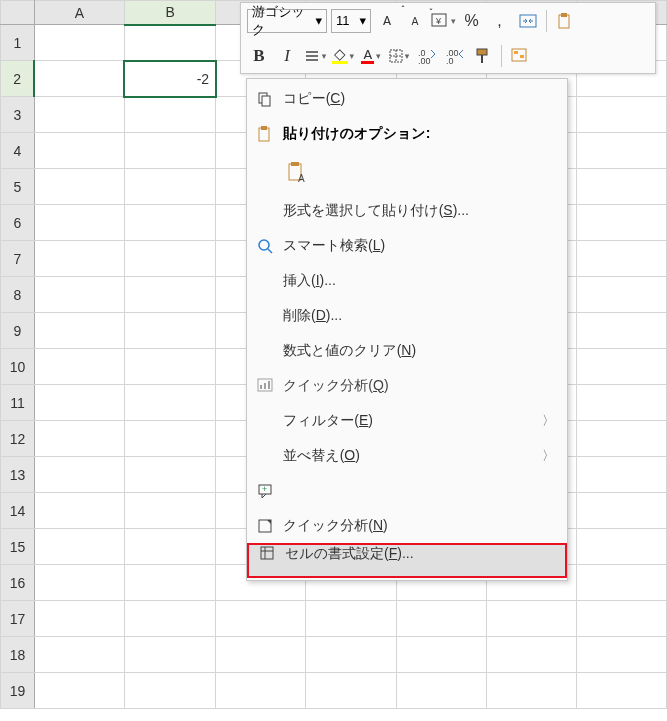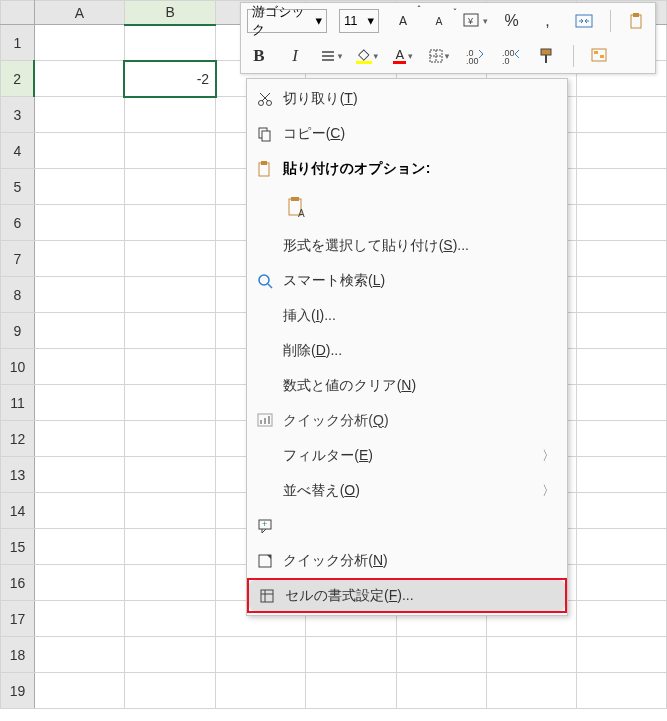--- a/index.html
+++ b/index.html
@@ -12,21 +12,21 @@
 .sheet .corner { width: 36px; height: 24px; background: #e6e6e6; border-right: 1px solid #aaa; border-bottom: 1px solid #aaa; }
 .sheet .col-h { width: 100px; height: 24px; background: #e6e6e6; text-align: center; border-bottom: 1px solid #aaa; }
 .sheet .col-h.sel { background: #e3efdc; border-bottom: 2px solid #217346; }
 .sheet .row-h { width: 36px; height: 36px; background: #e6e6e6; text-align: center; border-right: 1px solid #aaa; }
 .sheet .row-h.sel { background: #e3efdc; border-right: 2px solid #217346; }
 .sheet .cell { width: 100px; height: 36px; background: #fff; text-align: right; padding-right: 6px; }
 .sheet .cell.active { outline: 2px solid #217346; outline-offset: -1px; }
 
 
 .mini-tb { position: absolute; top: 2px; left: 240px; width: 416px; height: 72px; background: #fafafa; border: 1px solid #c6c6c6; box-shadow: 1px 1px 3px rgba(0,0,0,.15); }
-.mini-tb .row { display: flex; align-items: center; height: 35px; padding: 0 6px; gap: 12px; }
+.mini-tb .row { display: flex; align-items: center; height: 35px; padding: 0 6px; gap: 4px; }
 .mini-tb .sep { width: 1px; height: 22px; background: #c6c6c6; margin: 0 2px; }
 .font-sel { display: flex; align-items: center; border: 1px solid #adadad; height: 24px; font-size: 13px; }
 .font-sel.name { width: 80px; padding: 0 4px; justify-content: space-between; }
 .font-sel.size { width: 40px; padding: 0 4px; justify-content: space-between; }
 .tb-btn { display: inline-flex; align-items: center; justify-content: center; height: 24px; min-width: 24px; color: #333; font-size: 14px; }
 .tb-btn .dd { font-size: 9px; color: #666; margin-left: 2px; }
 .tb-btn.big { font-size: 16px; }
 .icon-a-up { position: relative; font-family: Calibri, sans-serif; }
 .icon-a-up::after { content: "ˆ"; position: absolute; top: -6px; right: -6px; font-size: 10px; }
 .icon-a-dn { position: relative; font-family: Calibri, sans-serif; }
@@ -34,21 +34,21 @@
 .bold-b { font-family: "Times New Roman", serif; font-weight: bold; font-size: 17px; }
 .italic-i { font-family: "Times New Roman", serif; font-style: italic; font-size: 17px; }
 .font-color-a { font-family: Calibri, sans-serif; font-size: 15px; border-bottom: 3px solid #ff0000; line-height: 14px; padding: 0 2px; }
 .fill-bucket { font-family: Calibri, sans-serif; font-size: 15px; border-bottom: 3px solid #ffff00; line-height: 14px; padding: 0 2px; }
 
 
 .ctx { position: absolute; top: 78px; left: 246px; width: 322px; background: #fafafa; border: 1px solid #c6c6c6; box-shadow: 2px 2px 5px rgba(0,0,0,.2); padding: 2px 0; }
 .ctx-item { display: flex; align-items: center; height: 35px; position: relative; font-size: 14px; color: #333; }
 .ctx-item.disabled { color: #404040; }
 .ctx-item.highlighted { border: 2px solid #e81123; margin: 0; padding: 0; }
-.ctx-item.highlighted .ctx-inner { background: #e0e0e0; height: 100%; width: 100%; display: flex; align-items: center; border-radius: 6px; }
+.ctx-item.highlighted .ctx-inner { background: #e0e0e0; height: 100%; width: 100%; display: flex; align-items: flex-start; }
 .ctx-icon { width: 36px; display: flex; justify-content: center; color: #444; flex-shrink: 0; }
 .ctx-label .u { text-decoration: underline; }
 .ctx-sub { margin-left: auto; margin-right: 12px; color: #666; font-size: 13px; }
 .ctx-hdr { height: 35px; display: flex; align-items: center; font-weight: bold; font-size: 14px; }
 .ctx-paste-opts { height: 42px; padding-left: 36px; display: flex; align-items: center; }
 .paste-opt-btn { width: 30px; height: 30px; border: 1px solid transparent; display: flex; align-items: center; justify-content: center; }
 
 svg { display: block; }
 </style>
 </head>
@@ -348,30 +348,20 @@
           <rect x="9" y="7" width="4" height="3" fill="#f3a33a"></rect>
         </svg>
       </span>
   </div>
 </div>
 
 <div class="ctx">
   <div class="ctx-item">
     <span class="ctx-icon">
         <svg width="16" height="16">
-          <circle cx="4" cy="12" r="2.5" fill="none" stroke="#444"></circle>
-          <circle cx="12" cy="12" r="2.5" fill="none" stroke="#444"></circle>
-          <path d="M5 10 L13 2 M11 10 L3 2" stroke="#444"></path>
-        </svg>
-      </span>
-    <span class="ctx-label"><span>切り取り(</span><span class="u">T</span><span>)</span></span>
-  </div>
-  <div class="ctx-item">
-    <span class="ctx-icon">
-        <svg width="16" height="16">
           <rect x="2" y="2" width="8" height="10" fill="none" stroke="#444"></rect>
           <rect x="5" y="5" width="8" height="10" fill="#fafafa" stroke="#444"></rect>
         </svg>
       </span>
     <span class="ctx-label"><span>コピー(</span><span class="u">C</span><span>)</span></span>
   </div>
   <div class="ctx-hdr">
     <span class="ctx-icon">
         <svg width="16" height="18">
           <rect x="2" y="3" width="10" height="13" fill="none" stroke="#c58a3a"></rect>

